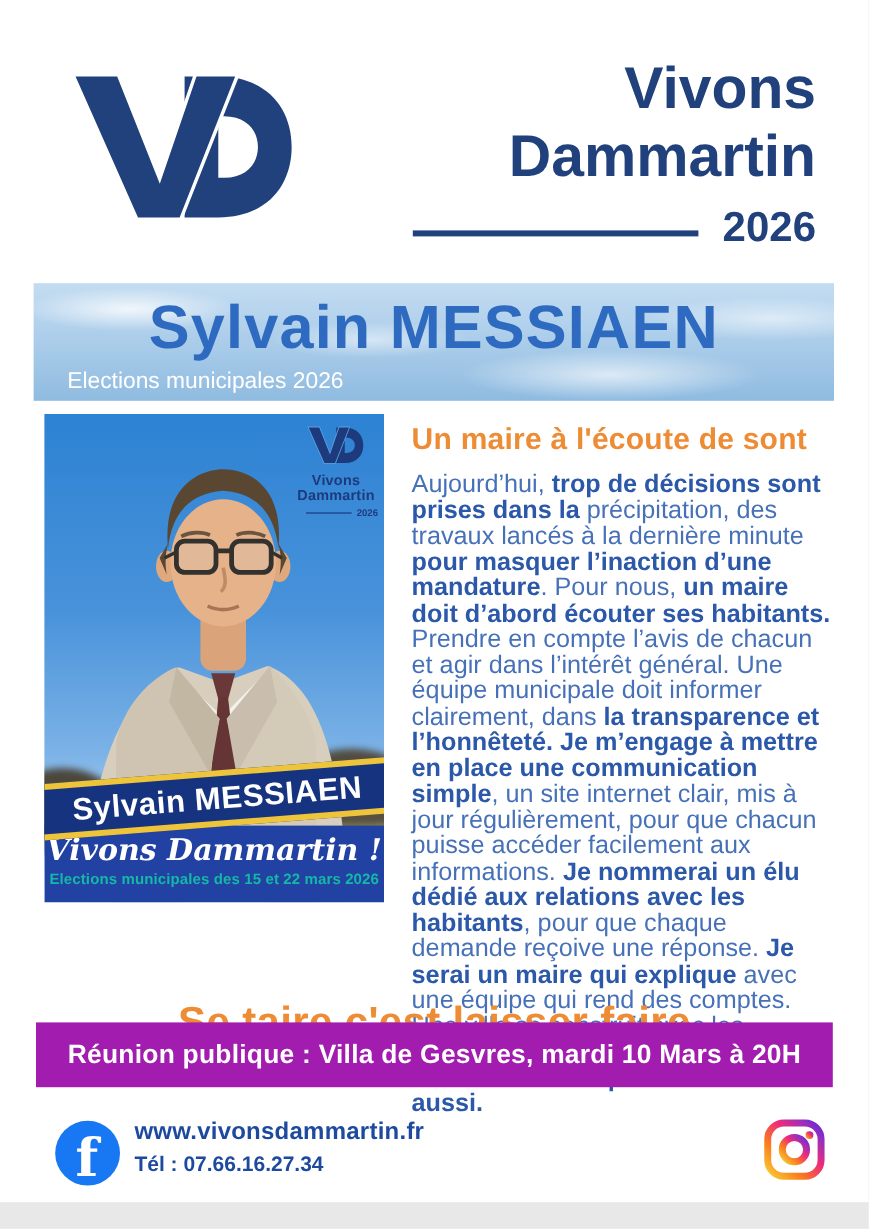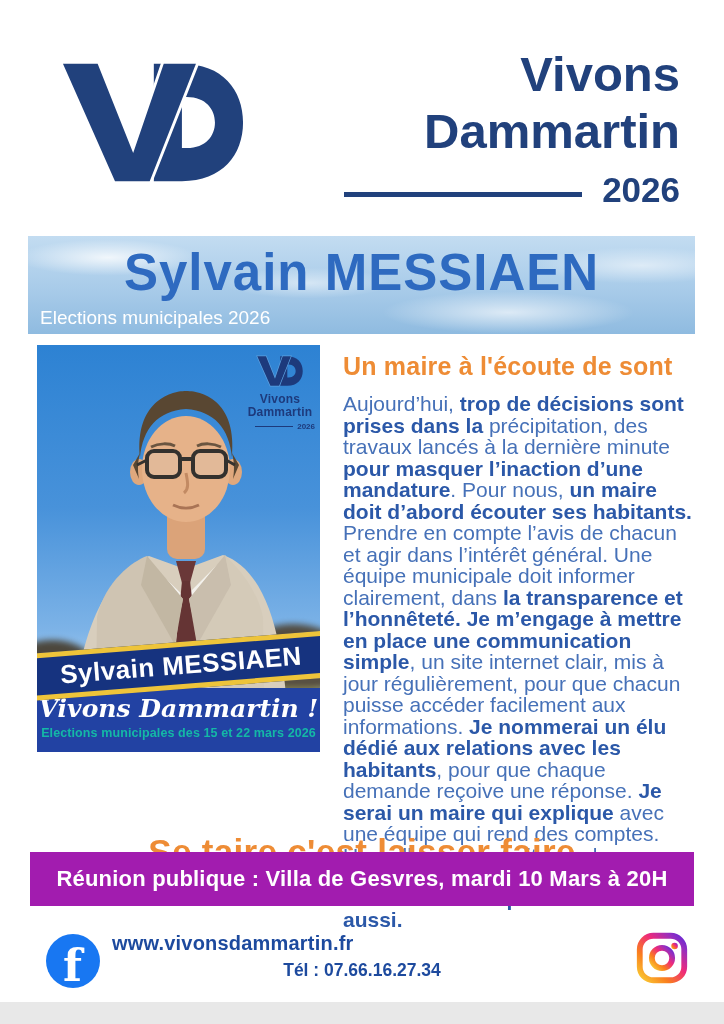--- a/index.html
+++ b/index.html
@@ -18,21 +18,21 @@
   
   .sky-banner{ position:absolute; left:28px; top:236px; width:667px; height:98px;
     background-image:
       radial-gradient(ellipse 130px 26px at 12% 22%, rgba(255,255,255,.8), transparent 70%),
       radial-gradient(ellipse 180px 30px at 72% 78%, rgba(255,255,255,.65), transparent 70%),
       radial-gradient(ellipse 120px 22px at 42% 48%, rgba(255,255,255,.5), transparent 70%),
       radial-gradient(ellipse 150px 26px at 92% 30%, rgba(255,255,255,.55), transparent 70%),
       linear-gradient(180deg,#c3dcf1 0%,#a8cbe9 55%,#8fbbe0 100%);
   }
   .sky-name{ text-align:center; font-size:51px; font-weight:bold; color:#2e6ac0; padding-top:7px; letter-spacing:1px; }
-  .sky-sub{ position:absolute; left:12px; bottom:5px; color:#ffffff; font-size:19px; }
+  .sky-sub{ position:absolute; left:28px; bottom:5px; color:#ffffff; font-size:19px; }
 
   
   .photo{ position:absolute; left:37px; top:345px; width:283px; height:407px; overflow:hidden;
     background:linear-gradient(180deg,#2d82d3 0%,#4892da 40%,#7db3e7 70%,#b7d8f2 86%,#cde3f5 100%); }
   .tree{ position:absolute; width:90px; height:60px; border-radius:50%; filter:blur(3px); background:#41331f; opacity:.85; }
   .tree.left{ left:-30px; bottom:52px; }
   .tree.right{ right:-28px; bottom:58px; width:110px; height:70px; background:#4a3a24; }
   .field{ position:absolute; left:0; right:0; bottom:40px; height:26px; background:linear-gradient(180deg,#7d7a4f,#4c4a30); filter:blur(2px); }
   .person-svg{ position:absolute; left:0; top:0; width:283px; height:407px; }
 
@@ -60,21 +60,21 @@
   .slogan2{ position:absolute; left:0; top:832px; width:724px; text-align:center; color:#ee8c35; font-size:35px; font-weight:bold; letter-spacing:.3px; }
   .meeting-banner{ position:absolute; left:30px; top:852px; width:664px; height:54px; background:#a21caf;
     color:#ffffff; font-weight:bold; font-size:22px; text-align:center; line-height:54px; letter-spacing:.2px; }
 
   
   .fb-icon{ position:absolute; left:46px; top:934px; width:54px; height:54px; border-radius:50%; background:#1877f2; overflow:hidden; }
   .fb-icon .f{ position:absolute; left:17px; top:6px; color:#ffffff; font-size:44px; font-weight:bold; font-family:"DejaVu Serif", serif; }
   .ig-icon{ position:absolute; right:33px; top:929px; width:58px; height:58px; }
   .footer-text{ position:absolute; left:112px; top:932px; width:500px; text-align:left; color:#1d4a9e; font-weight:bold; }
   .site{ font-size:20px; letter-spacing:.2px; }
-  .contact-row{ margin-top:5px; font-size:17.5px; display:flex; justify-content:center; gap:26px; white-space:nowrap; }
+  .contact-row{ margin-top:5px; font-size:17.5px; display:flex; justify-content:center; gap:26px; white-space:nowrap;flex-direction:column; }
 </style>
 </head>
 <body>
 
 <div class="poster">
 
   <div class="vd-logo-large">
     <svg viewBox="0 0 230 150" width="190" height="145" aria-hidden="true">
       <path fill="#21417c" fill-rule="evenodd" d="M116,4 L150,4 C199,4 224,36 224,75 C224,114 199,146 150,146 L116,146 Z
            M150,44 L156,44 C179,44 190,59 190,75 C190,91 179,106 156,106 L150,106 Z"></path>

